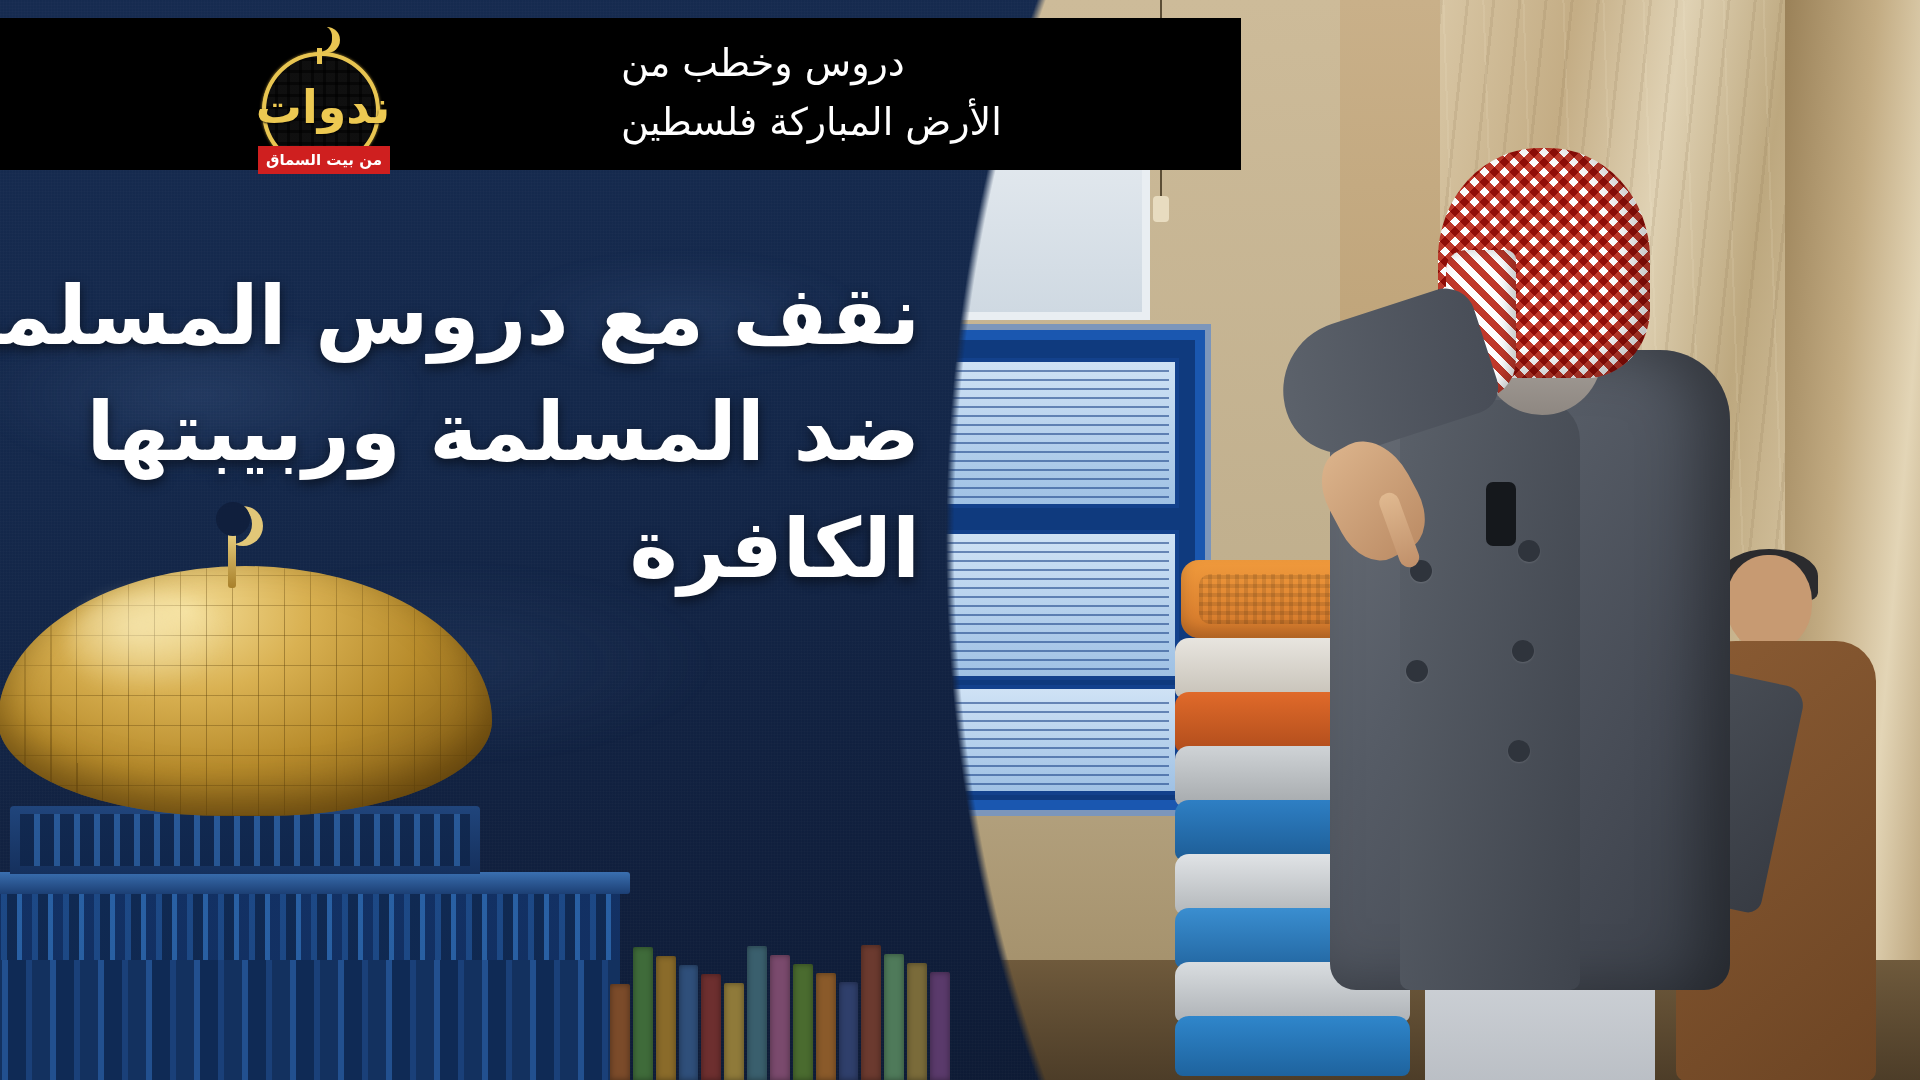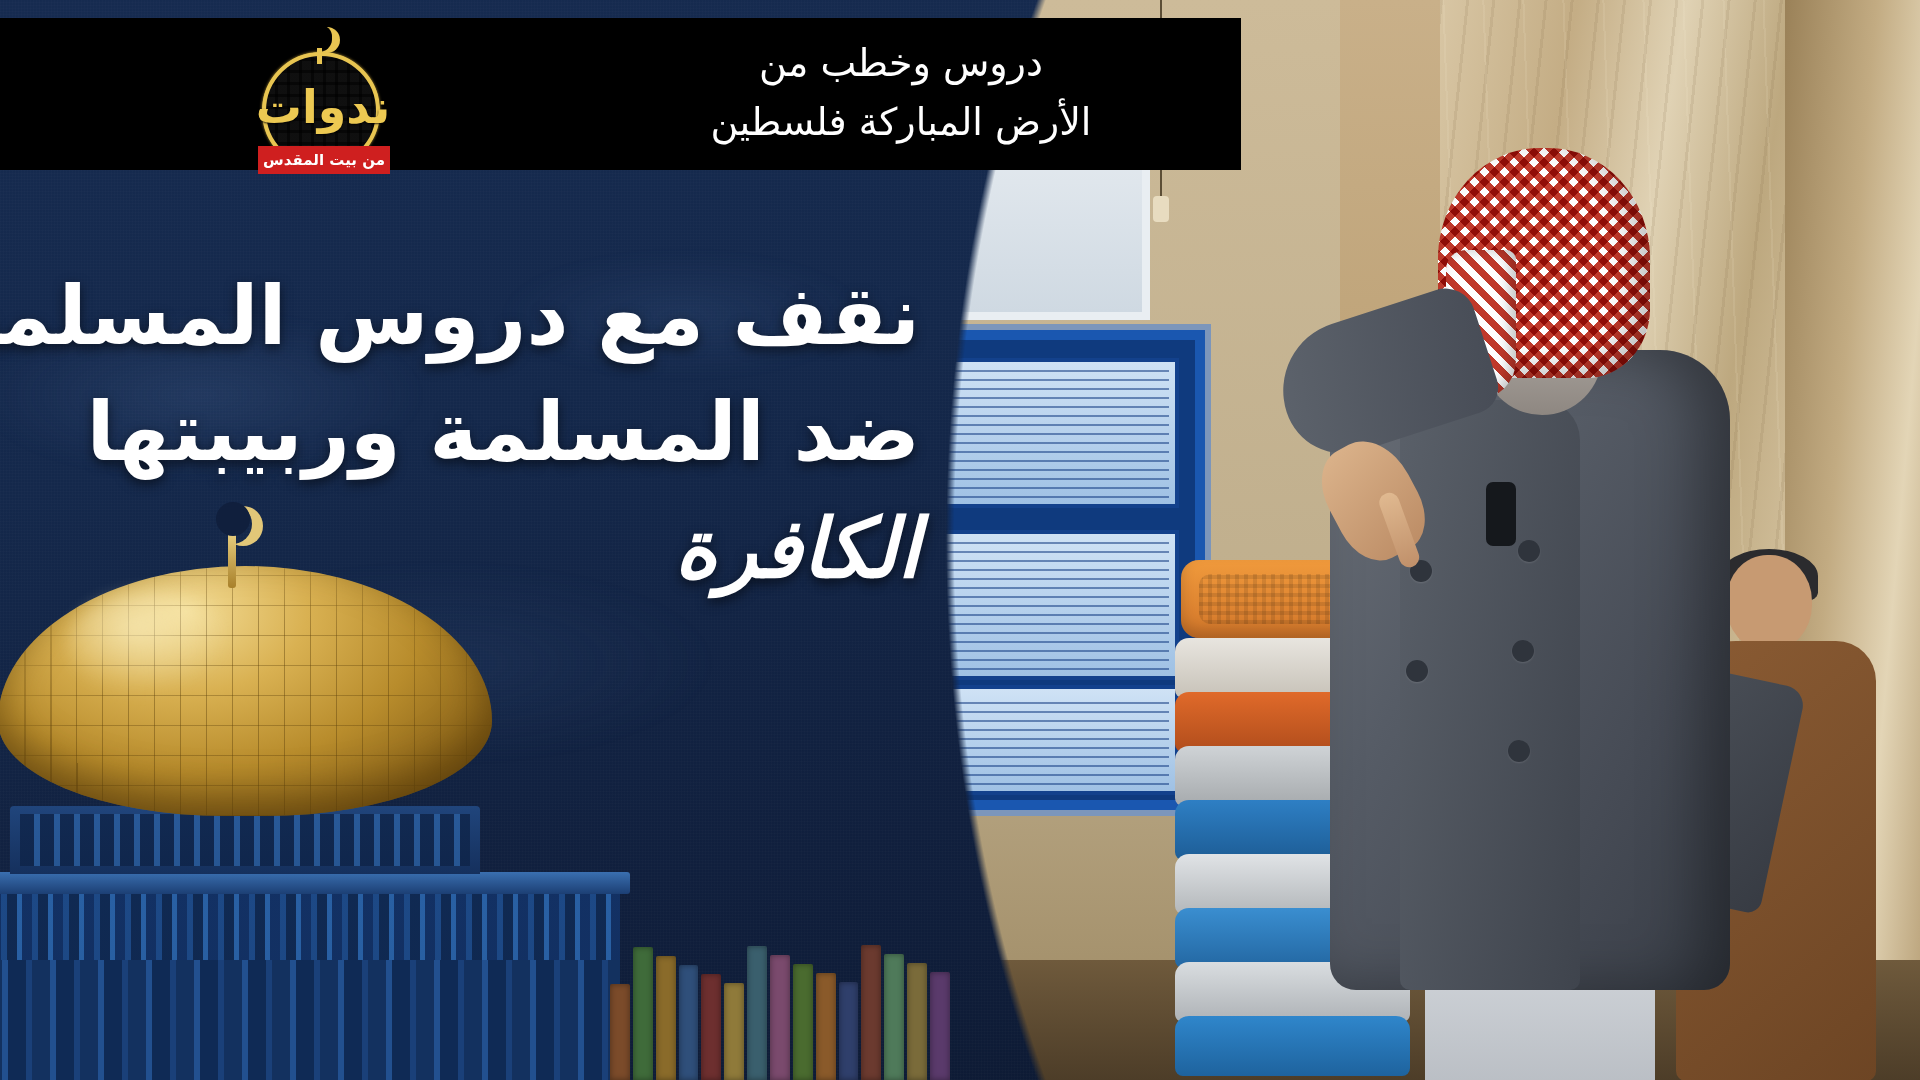--- a/index.html
+++ b/index.html
@@ -259,21 +259,21 @@
     color:#edc952; font-size:46px; line-height:1; font-family:"DejaVu Sans", sans-serif; font-weight:bold;
     text-shadow:0 1px 2px rgba(0,0,0,.8);
   }
   .logo-ribbon {
     position:absolute; left:10px; top:122px; width:132px; height:28px;
     background:#cf1f1f; display:flex; align-items:center; justify-content:center;
     color:#fff; font-size:15px; font-weight:bold; letter-spacing:.5px;
   }
   .topbar-text {
     position:absolute; right:60px; top:16px; width:560px;
-    text-align:center; direction:rtl; color:#fff;
+    text-align:left; direction:rtl; color:#fff;
     font-size:38px; line-height:1.55; font-weight:500;
     font-family:"DejaVu Sans", sans-serif;
   }
 
   
   .sheikh {
     position:absolute; right:1090px; top:205px; z-index:6;
     color:#f0c85a; direction:rtl; text-align:right;
     font-size:27px; font-weight:600; letter-spacing:.5px;
     text-shadow:0 2px 4px rgba(0,0,0,.6);
@@ -285,21 +285,21 @@
   .title {
     position:absolute; left:40px; top:258px; width:880px;
     direction:rtl; text-align:right;
     color:#ffffff; z-index:6;
     font-size:82px; font-weight:bold; line-height:1.42;
     text-shadow:0 4px 12px rgba(0,0,0,.55);
     font-family:"DejaVu Sans", sans-serif;
   }
   .title .ln { display:block; white-space:nowrap; }
   .title .ln.l2 { padding-left:40px; }
-  .title .ln.l3 { padding-left:230px;font-style:italic; }
+  .title .ln.l3 { padding-left:230px; }
 </style>
 </head>
 <body>
 
 <div class="stage">
 
   <div class="bg2"></div>
   <div class="bg-clouds"></div>
   <div class="bg-noise"></div>
 
@@ -394,21 +394,21 @@
     </div>
   </div>
 
   <div class="topbar">
     <div class="logo">
       <div class="globe"></div>
       <div class="globe-arc" style="left:14px;top:28px;width:118px;height:118px;"></div>
       <div class="logo-stem"></div>
       <div class="logo-crescent"></div>
       <div class="logo-word">ندوات</div>
-      <div class="logo-ribbon">من بيت المقدس</div>
+      <div class="logo-ribbon">من بيت السماق</div>
     </div>
     <div class="topbar-text">
       <div>دروس وخطب من</div>
       <div>الأرض المباركة فلسطين</div>
     </div>
   </div>
 
 
   <div class="title">
     <span class="ln l1">نقف مع دروس المسلمة</span>

